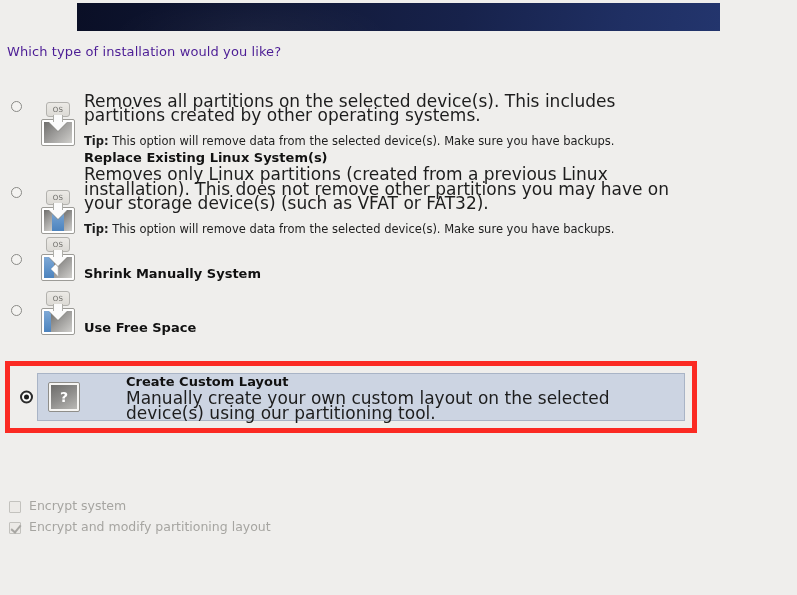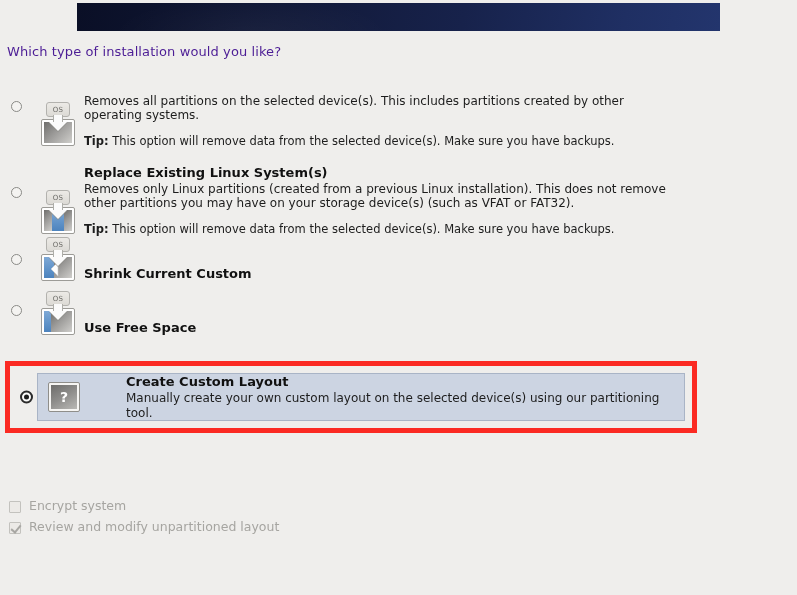--- a/index.html
+++ b/index.html
@@ -189,21 +189,21 @@
     padding-right: 14px;
   }
   .opt-title {
     font-size: 13px;
     font-weight: bold;
     color: #111111;
     line-height: 16px;
     margin-bottom: 1px;
   }
   .opt-desc {
-    font-size: 12px;
+    font-size: 17px;
     color: #1d1d1d;
     line-height: 14.5px;
     max-width: 600px;
   }
   .opt-tip {
     font-size: 11.5px;
     color: #1d1d1d;
     line-height: 14.5px;
     margin-top: 11px;
   }
@@ -368,21 +368,21 @@
             <div class="seg seg-blue" style="width:36%"></div>
             <div class="seg seg-grey" style="width:64%"></div>
           </div>
           <svg width="18" height="18" viewBox="0 0 18 18" style="position:absolute;left:6px;top:5px;">
             <polygon points="10,2 10,16 3,9" fill="#ffffff" stroke="#cfcfcf" stroke-width="0.6"></polygon>
           </svg>
         </div>
       </div>
     </div>
     <div class="text-cell">
-      <div class="opt-title">Shrink Current Custom</div>
+      <div class="opt-title">Shrink Manually System</div>
     </div>
   </div>
 
   <div class="option-row" id="row-3">
     <div class="radio-cell">
       <span class="radio"></span>
     </div>
     <div class="icon-cell">
       <div class="disk-icon">
         <div class="os-tag">OS</div>
@@ -422,21 +422,21 @@
   </div>
 </div>
 
 <div class="checks">
   <div class="check-row">
     <span class="cbox"></span>
     <span>Encrypt system</span>
   </div>
   <div class="check-row">
     <span class="cbox checked"></span>
-    <span>Review and modify unpartitioned layout</span>
+    <span>Encrypt and modify partitioning layout</span>
   </div>
 </div>
 
 <div class="btn-bar">
   
   
   
 </div>
 
 </body></html>

